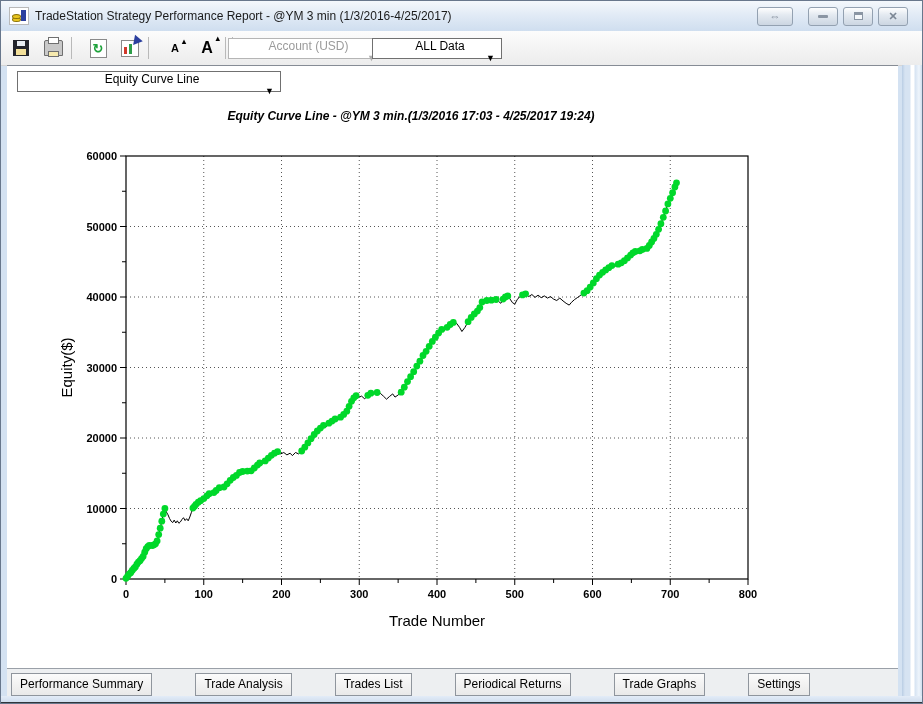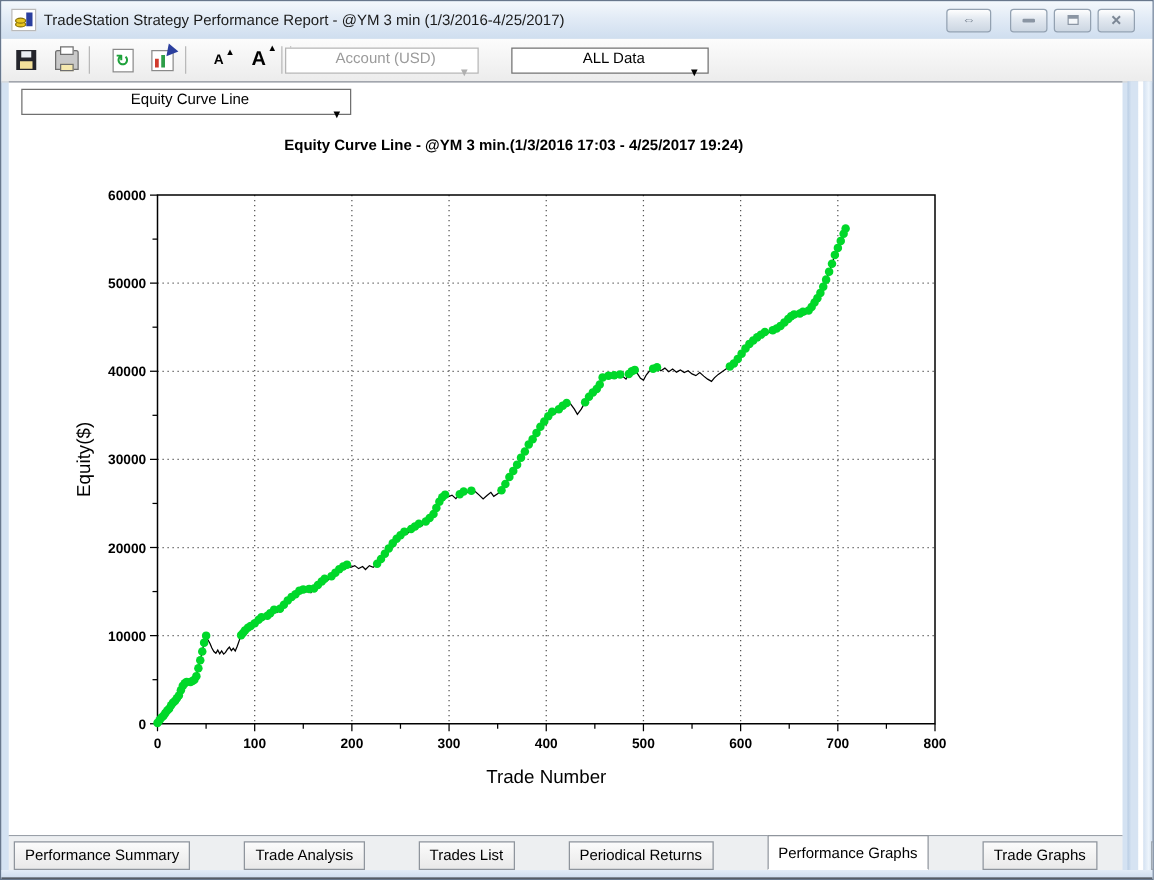--- a/index.html
+++ b/index.html
@@ -45,31 +45,31 @@
   .fontA .caret{position:absolute;top:-5px;right:-7px;font-size:8px;color:#000;}
   .fontA.small{font-size:11px;}
   .fontA.big{font-size:16px;}
 
   .combo{height:21px;border:1px solid #707070;background:#fff;display:flex;align-items:center;
     font-size:12px;color:#000;padding-left:6px;box-sizing:border-box;position:relative;flex-direction:column;}
   .combo .arrow{margin-left:auto;margin-right:6px;font-size:9px;color:#000;}
   .combo.disabled{border-color:#b5b5b5;color:#9b9b9b;}
   .combo.disabled .arrow{color:#b0b0b0;}
   .combo-account{position:absolute;left:227px;top:37px;width:155px;}
-  .combo-alldata{position:absolute;left:408px;top:37px;width:158px;}
+  .combo-alldata{position:absolute;left:371px;top:37px;width:130px;}
 
   
   .content{position:absolute;left:6px;top:64px;width:891px;height:604px;background:#fff;
     border-top:1px solid #868c95;border-bottom:1px solid #9aa0a8;box-sizing:border-box;}
   .right-strip{position:absolute;right:0;top:64px;width:20px;height:640px;
     background:linear-gradient(90deg,#b9cde4 0,#d6e3f2 3px,#d6e3f2 8px,#ffffff 9px,#ffffff 12px,#d6e3f2 13px,#eef5fc 17px,#cfdeee 20px);}
   .combo-graphtype{position:absolute;left:16px;top:70px;width:264px;}
 
   .chart-title{position:absolute;left:55px;top:108px;width:710px;text-align:center;
-    font-size:12px;font-weight:bold;color:#000;}
+    font-size:12px;font-weight:bold;color:#000;font-style:italic;}
   #plot-svg{position:absolute;left:55px;top:140px;}
   #plot-svg text.tick{font:bold 11px "Liberation Sans",sans-serif;fill:#000;}
   #plot-svg text.axis-title{font:15px "Liberation Sans",sans-serif;fill:#000;}
 
   
   .legend{position:absolute;left:800px;top:352px;width:97px;border:1px solid #000;background:#fff;
     padding:3px 5px 5px 5px;box-sizing:border-box;font-size:11px;color:#000;}
   .legend-title{text-align:center;margin-bottom:4px;}
   .legend-row{display:flex;align-items:center;height:15px;}
   .legend-sample{width:42px;display:flex;align-items:center;justify-content:center;}
@@ -364,19 +364,18 @@
       <circle cx="618.9" cy="46.0" r="3.4" fill="#00d82a"></circle>
       <circle cx="620.5" cy="41.8" r="3.4" fill="#00d82a"></circle>
     </svg>
 
 
   <div class="tabstrip">
     <div class="tab">Performance Summary</div>
     <div class="tab">Trade Analysis</div>
     <div class="tab">Trades List</div>
     <div class="tab">Periodical Returns</div>
-    <div class="tab active">Performance Graphs</div>
     <div class="tab">Trade Graphs</div>
     <div class="tab">Settings</div>
   </div>
   <div class="bottom-frame"></div>
 
 </div>
 
 </body></html>

